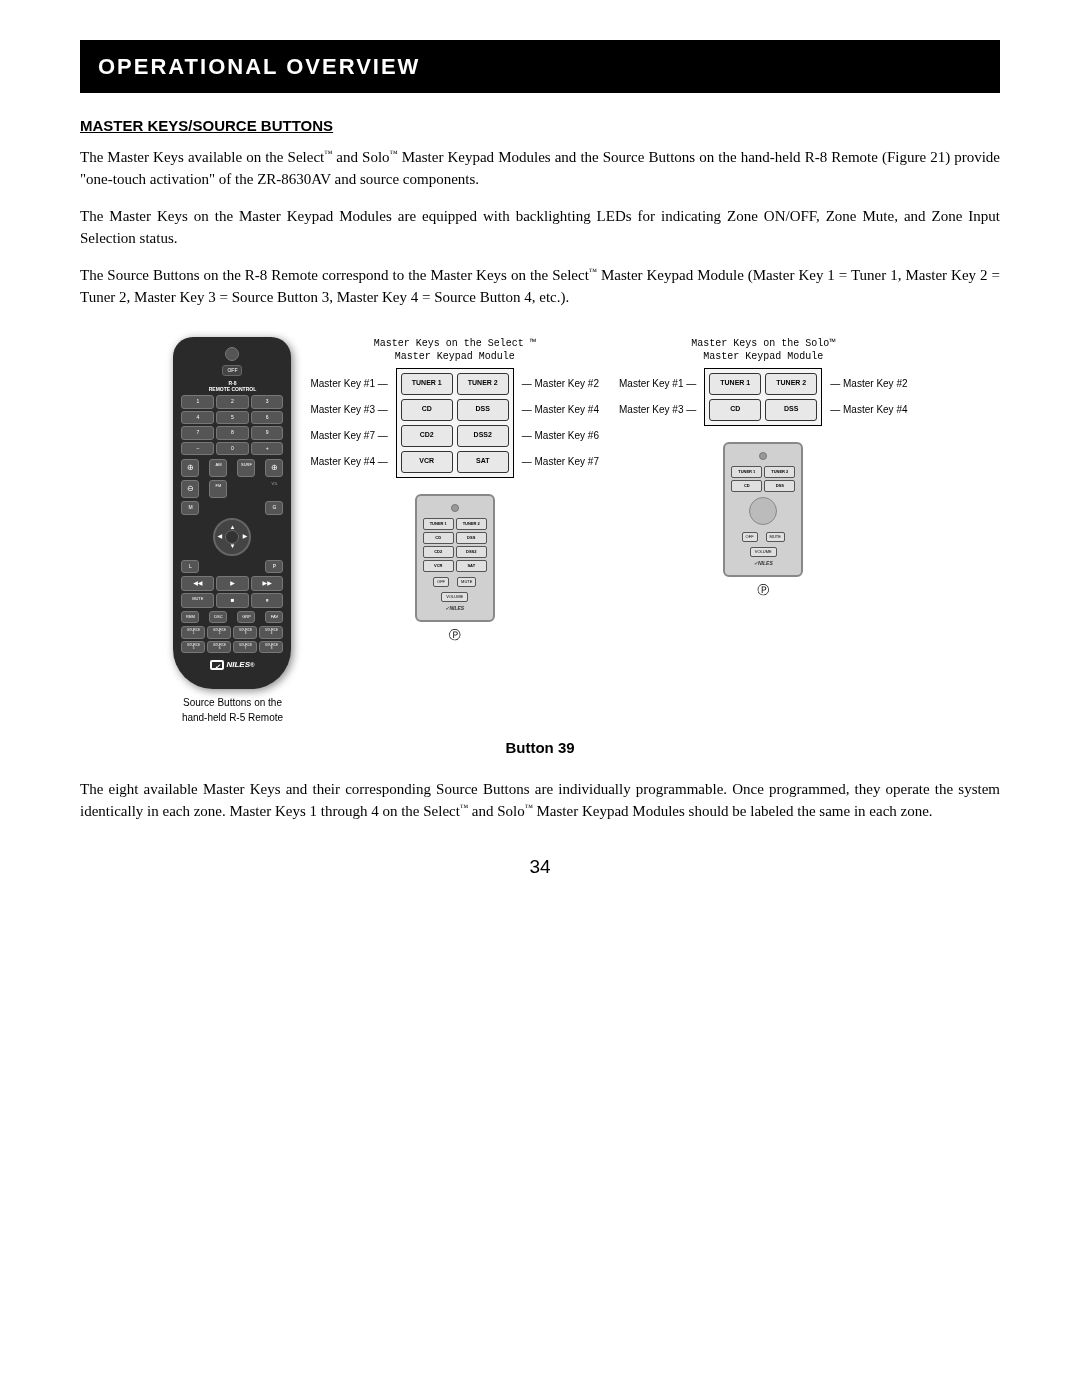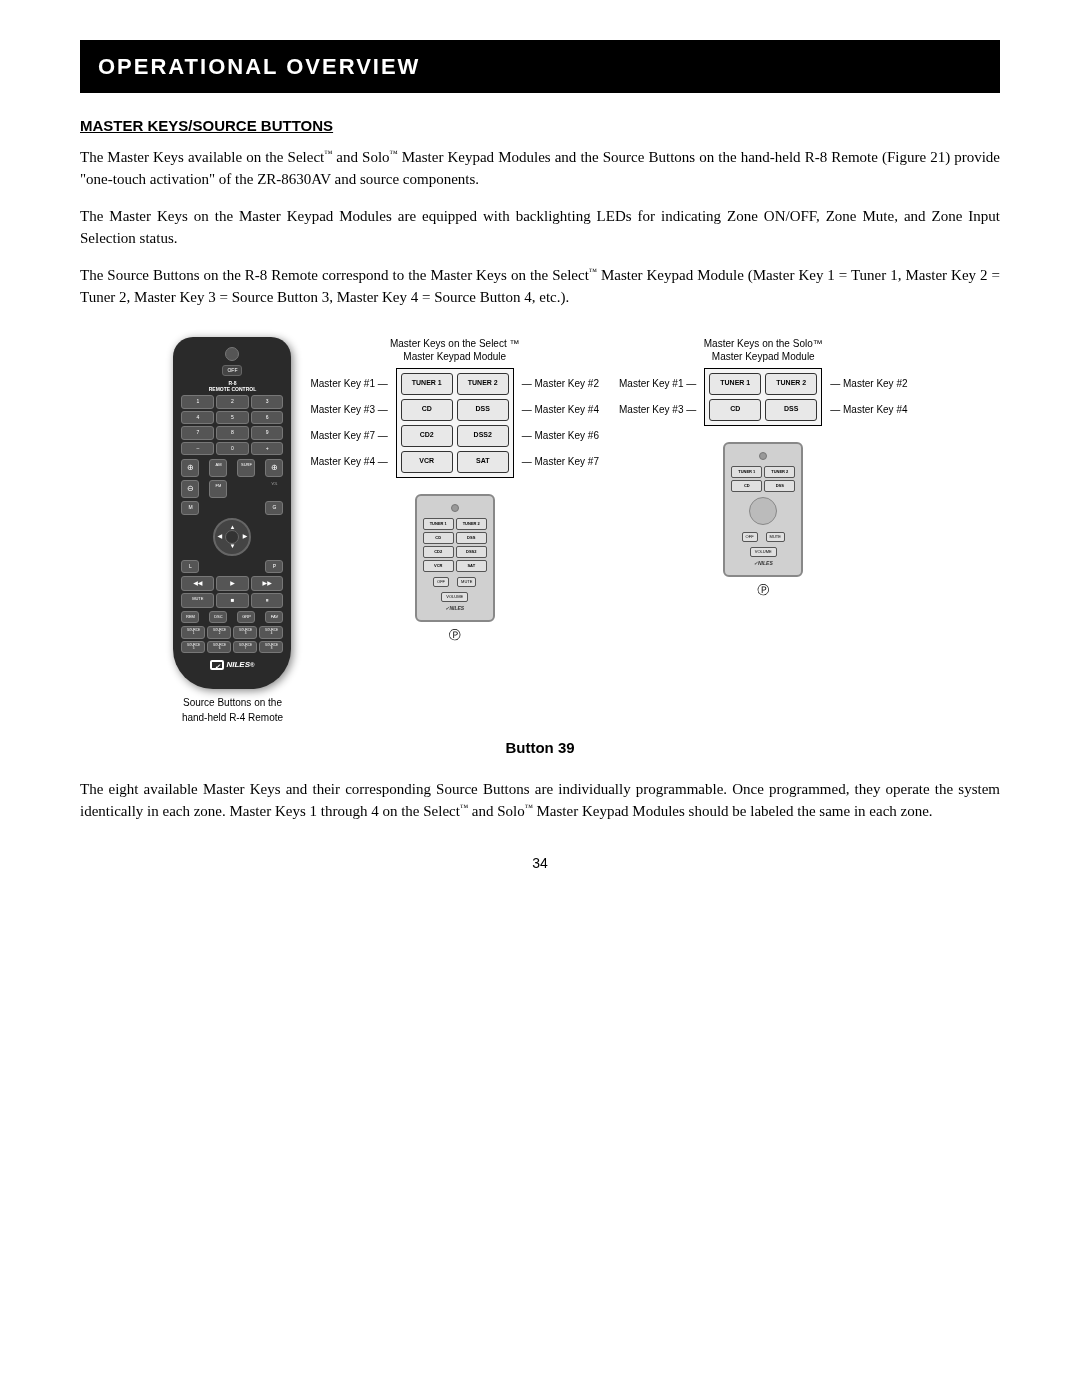--- a/index.html
+++ b/index.html
@@ -332,35 +332,35 @@
     .figure-label {
       font-family: Arial, sans-serif;
       font-weight: bold;
       font-size: 15px;
       margin-top: 12px;
       text-align: center;
     }
     .page-number {
       text-align: center;
       margin-top: 30px;
-      font-size: 14px;
+      font-size: 19px;
       font-family: Arial, sans-serif;
     }
     .tm-sup {
       font-size: 0.55em;
       vertical-align: super;
     }
     .diagram-col {
       display: flex;
       flex-direction: column;
       align-items: center;
     }
     .diagram-section-title {
       font-size: 10px;
-      font-family: Liberation Sans, sans-serif;
+      font-family: Liberation Mono, monospace;
       text-align: center;
       margin-bottom: 5px;
       line-height: 1.3;
     }
   </style>
 </head>
 <body>
 
 <div class="page-header">
   <h1>OPERATIONAL OVERVIEW</h1>
@@ -479,21 +479,21 @@
           <div class="remote-btn">
               <div style="font-size:3px;line-height:1.1;">SOURCE<br>8</div>
             </div>
         </div>
         <div class="niles-logo">
           <span class="niles-checkmark">✓</span>
           <span>NILES</span>
             <span style="font-size:6px; vertical-align:super;">®</span>
         </div>
       </div>
-      <div class="source-btn-note">Source Buttons on the hand-held R-4 Remote</div>
+      <div class="source-btn-note">Source Buttons on the hand-held R-5 Remote</div>
     </div>
 
     <div class="diagram-col" style="margin-right: 20px;">
       <div class="diagram-section-title">
         <span>Master Keys on the Select  ™</span><br>
         <span>Master Keypad Module</span>
       </div>
       <div style="display:flex; flex-direction:row; align-items:center;">
 
         <div class="keys-labels-left">

